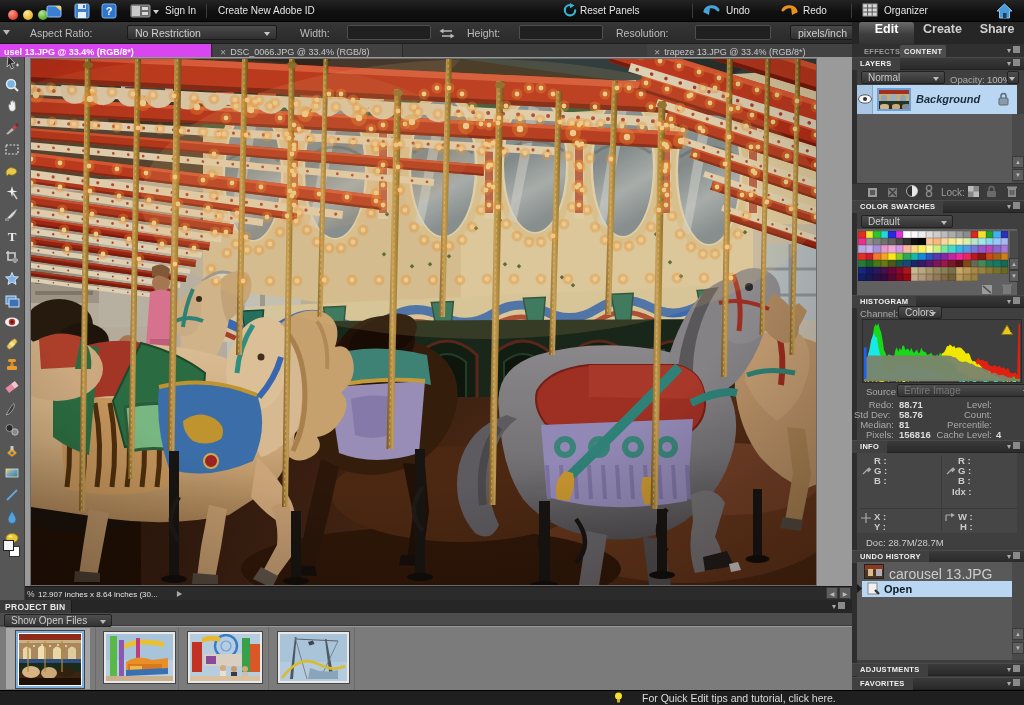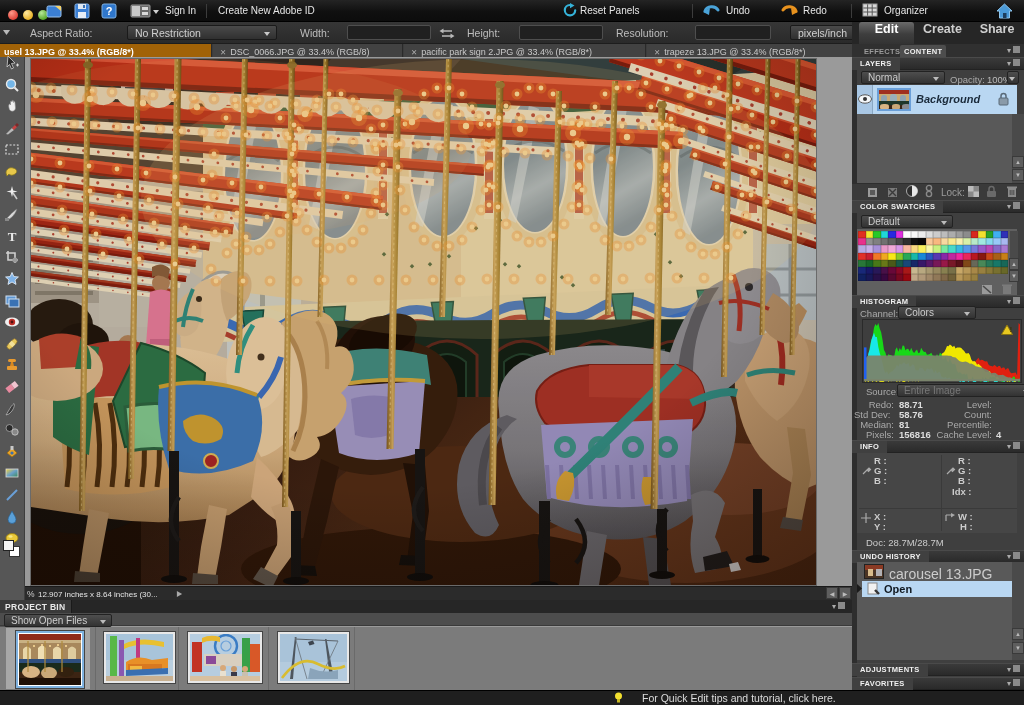--- a/index.html
+++ b/index.html
@@ -21,21 +21,21 @@
   border:1px solid #4e4e4e; border-radius:2px; }
 .optdrop { position:absolute; top:3px; height:15px; background:linear-gradient(#4a4a4a,#303030);
   border:1px solid #1a1a1a; border-radius:2px; font-size:10.5px; color:#d0d0d0;
   padding:1px 0 0 7px; }
 .dar { position:absolute; right:6px; top:6px; width:0; height:0;
   border-left:3.5px solid transparent; border-right:3.5px solid transparent; border-top:4.5px solid #c9c9c9; }
 .dar2 { position:absolute; right:5px; top:4.5px; width:0; height:0;
   border-left:3px solid transparent; border-right:3px solid transparent; border-top:4px solid #bbb; }
 .tabbar { position:absolute; left:0; top:44px; width:852px; height:13px; background:#3c3c3c; }
 .dtab { position:absolute; top:0; height:13px; line-height:13px; background:#424242; border-right:1px solid #2a2a2a; overflow:hidden; white-space:nowrap; }
-.dtab.active { background:#a16207; }
+.dtab.active { background:#d946ef; }
 .dtab .tabtxt { font-size:9px; color:#c9c9c9; position:relative; top:-1px; }
 .dtab.active .tabtxt { color:#fff; font-weight:bold; }
 .dtab .tx { font-size:7.5px; color:#b0b0b0; margin:0 4px 0 7px; position:relative; top:-1px;}
 .rt-tabs { position:absolute; left:852px; top:22px; width:172px; height:22px; background:#262626; }
 .rtab { position:absolute; top:0; height:22px; text-align:center; font-size:12.5px; font-weight:bold;
   color:#cfcfcf; padding-top:0; }
 .rtab.active { background:linear-gradient(#6a6a6a,#3e3e3e 55%,#333); color:#fff; border-radius:3px 3px 0 0;}
 .ec-row { position:absolute; left:852px; top:44px; width:172px; height:13px; background:#303030; }
 .ectab { position:absolute; top:1px; height:12px; font-size:7.5px; font-weight:bold; color:#9a9a9a; padding:2px 4px 0; letter-spacing:0.3px;}
 .ectab.active { background:#4d4d4d; color:#f0f0f0; border-radius:2px 2px 0 0;}
@@ -124,21 +124,20 @@
   <span class="optlabel" style="left:467px">Height:</span>
   <span class="optbox" style="left:519px;width:84px"></span>
   <span class="optlabel" style="left:616px">Resolution:</span>
   <span class="optbox" style="left:695px;width:76px"></span>
   <span class="optdrop" style="left:790px;width:118px">pixels/inch<i class="dar"></i></span>
 </div>
 
 <div class="tabbar">
   <div class="dtab active" style="left:0px;width:212px"><span class="tabtxt" style="margin-left:4px">usel 13.JPG @ 33.4% (RGB/8*)</span></div>
   <div class="dtab" style="left:213px;width:190px"><span class="tx">✕</span><span class="tabtxt">DSC_0066.JPG @ 33.4% (RGB/8)</span></div>
-  <div class="dtab" style="left:404px;width:242px"><span class="tx">✕</span><span class="tabtxt">pacific park sign 2.JPG @ 33.4% (RGB/8*)</span></div>
   <div class="dtab" style="left:647px;width:209px"><span class="tx">✕</span><span class="tabtxt">trapeze 13.JPG @ 33.4% (RGB/8*)</span></div>
 </div>
 <div class="rt-tabs">
 <div class="rtab active" style="left:7px;width:55px">Edit</div>
 <div class="rtab" style="left:63px;width:55px">Create</div>
 <div class="rtab" style="left:118px;width:54px">Share</div>
 </div>
 <div class="ec-row">
 <span class="ectab" style="left:8px">EFFECTS</span>
 <span class="ectab active" style="left:48px">CONTENT</span>
@@ -1885,21 +1884,21 @@
   </svg>
 <svg style="position:absolute;left:1001px;top:282px" width="12" height="13" viewBox="0 0 12 13">
     <rect x="2" y="4" width="8" height="8" fill="#7a7a7a"></rect>
     <rect x="1" y="2.5" width="10" height="1.6" fill="#7a7a7a"></rect>
   </svg>
 <div class="phdr" style="left:852px;top:295px;width:172px">
     <span class="phdrtab">HISTOGRAM</span>
     <span class="phmenu">▾<i></i></span>
   </div>
 <span class="plabel" style="left:860px;top:308px;font-size:9.5px">Channel:</span>
-<div class="pdrop" style="left:898px;top:306px;width:78px">Colors<i class="dar2"></i></div>
+<div class="pdrop" style="left:898px;top:306px;width:44px">Colors<i class="dar2"></i></div>
 <div style="position:absolute;left:862px;top:319px;border:1px solid #2a2a2a">
     <svg width="158" height="62" viewBox="0 0 158 62" style="display:block">
 <rect width="158" height="62" fill="#3e3e3e"></rect>
 <polygon points="1,61 1.0,59.3 2.4,58.1 3.9,59.5 5.3,58.3 6.7,58.5 8.2,59.4 9.6,59.1 11.0,59.8 12.4,58.7 13.9,59.7 15.3,58.5 16.7,59.0 18.2,59.9 19.6,60.7 21.0,60.7 22.5,59.4 23.9,58.9 25.3,59.8 26.8,59.4 28.2,60.6 29.6,61.0 31.1,60.6 32.5,60.6 33.9,60.5 35.3,59.7 36.8,61.0 38.2,60.8 39.6,59.2 41.1,59.1 42.5,61.0 43.9,60.2 45.4,59.7 46.8,60.1 48.2,60.9 49.7,60.1 51.1,58.4 52.5,59.5 54.0,59.2 55.4,58.6 56.8,58.9 58.2,60.3 59.7,61.0 61.1,60.4 62.5,59.0 64.0,58.6 65.4,58.3 66.8,60.1 68.3,59.0 69.7,59.7 71.1,59.5 72.6,60.8 74.0,60.8 75.4,60.0 76.9,61.0 78.3,60.3 79.7,59.1 81.1,60.0 82.6,60.7 84.0,59.5 85.4,60.5 86.9,58.5 88.3,60.2 89.7,58.4 91.2,57.2 92.6,58.3 94.0,55.3 95.5,56.0 96.9,53.6 98.3,53.6 99.8,50.9 101.2,49.9 102.6,47.9 104.0,44.8 105.5,44.6 106.9,41.9 108.3,40.4 109.8,41.5 111.2,41.4 112.6,41.2 114.1,39.3 115.5,37.8 116.9,40.4 118.4,39.8 119.8,39.9 121.2,41.0 122.7,41.4 124.1,41.3 125.5,44.6 126.9,45.8 128.4,45.9 129.8,46.5 131.2,45.0 132.7,45.8 134.1,47.3 135.5,46.0 137.0,46.1 138.4,48.6 139.8,47.4 141.3,47.4 142.7,50.1 144.1,48.2 145.6,48.4 147.0,52.1 148.4,53.2 149.8,53.1 151.3,52.7 152.7,52.6 154.1,55.4 155.6,3.0 157.0,4.5 157,61" fill="#e02010"></polygon>
 <polygon points="1,61 1.0,59.6 2.4,62.1 3.9,59.7 5.3,62.8 6.7,59.3 8.2,59.3 9.6,62.3 11.0,59.5 12.4,61.2 13.9,61.9 15.3,59.6 16.7,62.3 18.2,63.2 19.6,62.4 21.0,61.8 22.5,59.3 23.9,58.8 25.3,62.0 26.8,60.3 28.2,61.5 29.6,58.8 31.1,60.8 32.5,59.0 33.9,62.8 35.3,58.8 36.8,62.5 38.2,58.8 39.6,62.1 41.1,62.8 42.5,61.3 43.9,59.9 45.4,61.8 46.8,60.4 48.2,60.7 49.7,61.2 51.1,60.2 52.5,61.5 54.0,59.1 55.4,62.0 56.8,57.3 58.2,58.5 59.7,56.9 61.1,55.9 62.5,55.1 64.0,55.2 65.4,55.1 66.8,50.6 68.3,50.2 69.7,48.2 71.1,43.6 72.6,41.9 74.0,41.5 75.4,39.1 76.9,36.5 78.3,34.4 79.7,33.0 81.1,32.2 82.6,29.4 84.0,25.9 85.4,26.3 86.9,24.6 88.3,25.6 89.7,26.9 91.2,25.8 92.6,28.6 94.0,27.6 95.5,27.4 96.9,27.4 98.3,27.9 99.8,29.7 101.2,30.9 102.6,33.3 104.0,33.4 105.5,33.0 106.9,35.0 108.3,39.6 109.8,41.6 111.2,41.1 112.6,42.1 114.1,44.8 115.5,43.8 116.9,45.3 118.4,46.6 119.8,49.6 121.2,50.6 122.7,52.3 124.1,52.1 125.5,51.9 126.9,51.0 128.4,55.5 129.8,54.9 131.2,54.8 132.7,57.7 134.1,56.2 135.5,57.9 137.0,59.7 138.4,58.4 139.8,61.8 141.3,58.8 142.7,59.0 144.1,62.3 145.6,61.0 147.0,62.3 148.4,58.7 149.8,60.8 151.3,63.0 152.7,62.1 154.1,59.4 155.6,61.2 157.0,59.6 157,61" fill="#f0e800"></polygon>
 <polygon points="1,61 1.0,50.6 2.4,51.0 3.9,44.2 5.3,40.0 6.7,27.5 8.2,19.9 9.6,16.4 11.0,7.8 12.4,4.0 13.9,5.9 15.3,3.1 16.7,8.5 18.2,12.4 19.6,20.3 21.0,30.0 22.5,32.8 23.9,38.5 25.3,34.2 26.8,35.1 28.2,34.9 29.6,37.1 31.1,37.0 32.5,29.4 33.9,27.2 35.3,31.8 36.8,28.1 38.2,30.4 39.6,25.5 41.1,25.7 42.5,30.6 43.9,28.8 45.4,29.0 46.8,31.5 48.2,27.8 49.7,31.3 51.1,33.0 52.5,30.9 54.0,29.6 55.4,33.3 56.8,32.5 58.2,27.8 59.7,30.4 61.1,32.0 62.5,31.8 64.0,34.8 65.4,34.5 66.8,34.1 68.3,32.8 69.7,35.6 71.1,36.1 72.6,37.5 74.0,33.9 75.4,37.0 76.9,32.7 78.3,33.4 79.7,39.4 81.1,38.9 82.6,36.7 84.0,40.8 85.4,42.4 86.9,38.1 88.3,42.0 89.7,44.2 91.2,43.6 92.6,45.0 94.0,50.8 95.5,53.0 96.9,52.1 98.3,53.5 99.8,54.4 101.2,53.6 102.6,54.9 104.0,53.6 105.5,60.4 106.9,58.8 108.3,59.7 109.8,56.4 111.2,60.9 112.6,61.5 114.1,59.9 115.5,60.1 116.9,61.2 118.4,61.5 119.8,56.8 121.2,60.2 122.7,57.3 124.1,59.5 125.5,63.0 126.9,56.4 128.4,57.5 129.8,56.6 131.2,56.9 132.7,57.4 134.1,62.2 135.5,59.9 137.0,61.8 138.4,60.5 139.8,62.9 141.3,60.7 142.7,56.5 144.1,61.5 145.6,57.9 147.0,60.2 148.4,60.4 149.8,56.7 151.3,56.4 152.7,59.5 154.1,58.3 155.6,62.2 157.0,61.3 157,61" fill="#18d818"></polygon>
 <polygon points="1,61 1.0,50.3 2.4,47.3 3.9,41.5 5.3,33.6 6.7,29.6 8.2,20.7 9.6,16.4 11.0,12.8 12.4,16.9 13.9,16.9 15.3,26.7 16.7,32.9 18.2,37.7 19.6,43.2 21.0,49.7 22.5,53.2 23.9,51.2 25.3,54.6 26.8,52.7 28.2,51.7 29.6,51.3 31.1,49.2 32.5,48.0 33.9,44.7 35.3,46.8 36.8,43.4 38.2,44.8 39.6,43.6 41.1,42.2 42.5,44.0 43.9,44.3 45.4,42.9 46.8,46.9 48.2,45.9 49.7,44.3 51.1,45.2 52.5,50.2 54.0,50.2 55.4,50.5 56.8,47.7 58.2,48.1 59.7,48.2 61.1,50.5 62.5,51.5 64.0,48.3 65.4,49.0 66.8,49.5 68.3,48.0 69.7,49.9 71.1,53.3 72.6,50.2 74.0,53.2 75.4,52.3 76.9,51.8 78.3,56.4 79.7,57.3 81.1,58.1 82.6,56.8 84.0,58.8 85.4,57.8 86.9,57.8 88.3,60.7 89.7,59.1 91.2,61.1 92.6,60.3 94.0,58.6 95.5,59.0 96.9,62.6 98.3,61.1 99.8,61.9 101.2,63.2 102.6,59.7 104.0,60.3 105.5,62.1 106.9,59.9 108.3,60.7 109.8,61.3 111.2,63.3 112.6,63.0 114.1,59.2 115.5,59.1 116.9,60.8 118.4,59.4 119.8,60.6 121.2,62.6 122.7,62.7 124.1,61.9 125.5,59.1 126.9,59.6 128.4,59.3 129.8,59.1 131.2,62.3 132.7,62.2 134.1,62.8 135.5,59.7 137.0,59.2 138.4,61.4 139.8,60.4 141.3,62.6 142.7,59.0 144.1,59.3 145.6,58.8 147.0,59.6 148.4,59.2 149.8,63.2 151.3,59.9 152.7,61.8 154.1,59.0 155.6,59.6 157.0,59.3 157,61" fill="#18e8e8"></polygon>
 <polygon points="1,61 1.0,39.6 2.4,38.5 3.9,36.7 5.3,35.5 6.7,35.5 8.2,35.5 9.6,35.5 11.0,35.5 12.4,35.5 13.9,35.5 15.3,35.5 16.7,35.5 18.2,35.5 19.6,35.5 21.0,35.5 22.5,35.5 23.9,35.5 25.3,35.5 26.8,35.5 28.2,35.5 29.6,35.5 31.1,35.5 32.5,35.5 33.9,35.5 35.3,35.5 36.8,35.5 38.2,35.5 39.6,35.5 41.1,35.5 42.5,35.5 43.9,35.5 45.4,35.5 46.8,35.5 48.2,35.5 49.7,35.5 51.1,35.5 52.5,35.5 54.0,35.5 55.4,35.5 56.8,35.5 58.2,35.5 59.7,35.5 61.1,35.5 62.5,35.5 64.0,35.5 65.4,35.5 66.8,35.5 68.3,35.5 69.7,35.5 71.1,35.5 72.6,35.5 74.0,35.5 75.4,35.5 76.9,35.5 78.3,35.5 79.7,35.5 81.1,35.5 82.6,35.5 84.0,35.5 85.4,35.8 86.9,35.8 88.3,36.1 89.7,37.0 91.2,37.3 92.6,37.6 94.0,38.7 95.5,40.2 96.9,41.3 98.3,41.7 99.8,42.0 101.2,41.8 102.6,41.6 104.0,42.0 105.5,42.8 106.9,43.8 108.3,43.6 109.8,44.3 111.2,45.0 112.6,46.2 114.1,46.6 115.5,47.1 116.9,47.3 118.4,47.4 119.8,47.8 121.2,48.8 122.7,49.2 124.1,49.7 125.5,50.4 126.9,52.1 128.4,53.2 129.8,53.1 131.2,52.8 132.7,53.0 134.1,54.2 135.5,55.3 137.0,55.1 138.4,55.0 139.8,54.8 141.3,55.4 142.7,56.4 144.1,57.1 145.6,57.6 147.0,57.3 148.4,58.1 149.8,58.4 151.3,59.1 152.7,59.1 154.1,59.5 155.6,58.7 157.0,58.4 157,61" fill="rgba(122,132,108,0.95)"></polygon>
 <rect x="1" y="27.4" width="2.5" height="33.6" fill="#2060f0"></rect>
 <rect x="1" y="59" width="156" height="2.2" fill="rgba(122,132,108,1)"></rect>

